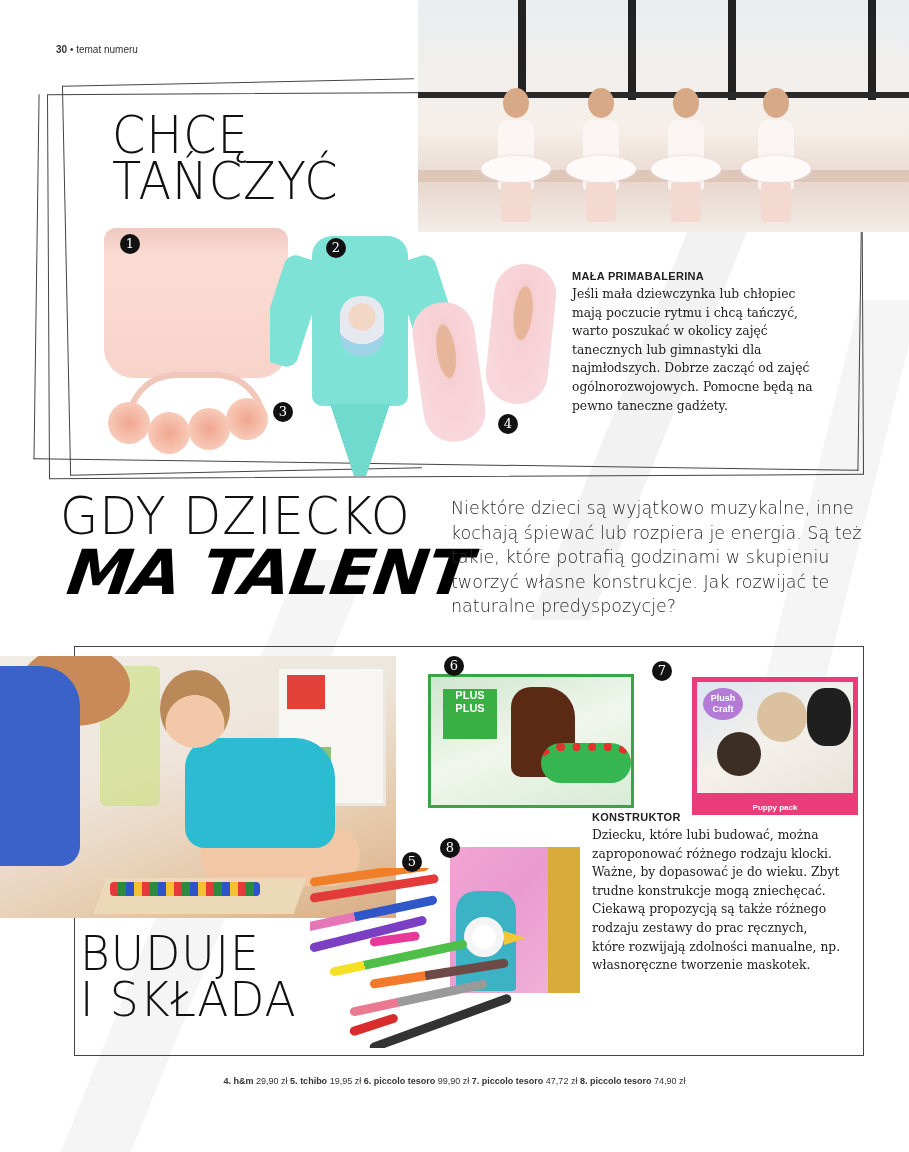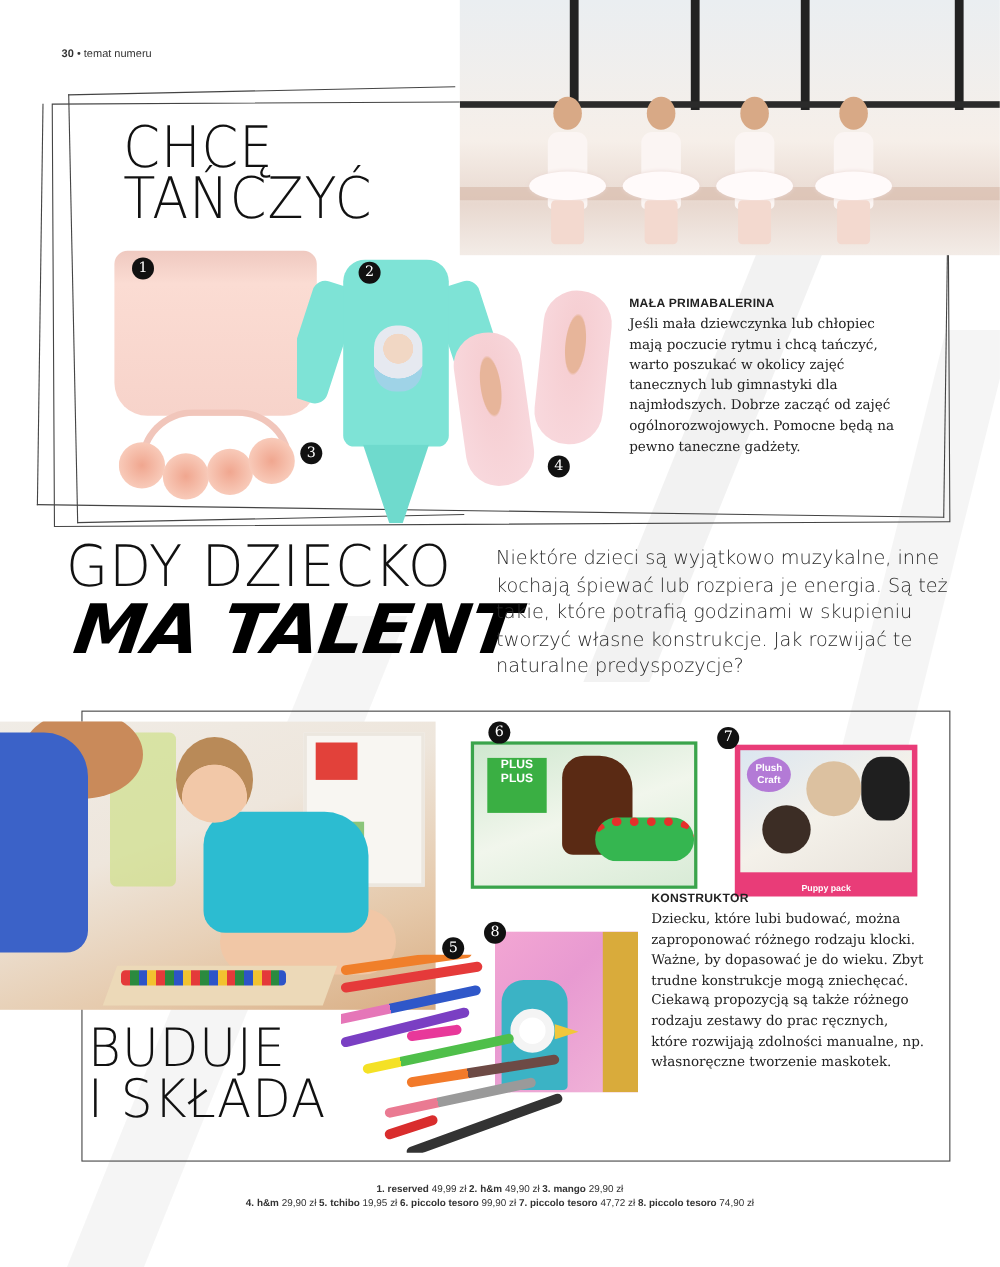--- a/index.html
+++ b/index.html
@@ -73,21 +73,21 @@
   .boy .kid-head { position: absolute; left: 160px; top: 14px; width: 70px; height: 78px; border-radius: 50%; background: radial-gradient(circle at 50% 70%, #f2c8a8 0 45%, #b98a58 46%); }
   .boy .kid-shirt { position: absolute; left: 185px; top: 82px; width: 150px; height: 110px; background: #2cbcd1; border-radius: 30px 40px 20px 20px; }
   .boy .kid-legs { position: absolute; left: 200px; top: 170px; width: 160px; height: 60px; background: #f1c7a6; border-radius: 30px; }
   .boy .board { position: absolute; left: 100px; top: 222px; width: 200px; height: 36px; background: #ecd9b8; transform: skewX(-20deg); }
   .boy .pegs { position: absolute; left: 110px; top: 226px; width: 150px; height: 14px; background: repeating-linear-gradient(90deg, #e43a3a 0 8px, #2b8a3e 8px 16px, #2d54c8 16px 24px, #f2c230 24px 32px); border-radius: 4px; }
 
   .toy6 { left: 428px; top: 674px; width: 206px; height: 134px; background: linear-gradient(160deg, #cfe7cf 0%, #f1f6ec 50%, #d8ebd6 100%); border: 3px solid #3aa44b; }
   .toy6 .logo { position: absolute; left: 12px; top: 12px; width: 54px; height: 50px; background: #3aaf43; color: #fff; font-weight: 900; font-size: 11px; line-height: 13px; text-align: center; padding-top: 0; }
   .toy6 .rex { position: absolute; left: 80px; top: 10px; width: 64px; height: 90px; background: #5a2a14; border-radius: 20px 30px 10px 10px; }
   .toy6 .steg { position: absolute; left: 110px; top: 66px; width: 90px; height: 40px; background: #35b650; border-radius: 20px; border-top: 8px dotted #e5302b; }
-  .toy7 { left: 668px; top: 677px; width: 166px; height: 138px; background: #e93c78; }
+  .toy7 { left: 692px; top: 677px; width: 166px; height: 138px; background: #e93c78; }
   .toy7 .inner { position: absolute; left: 5px; top: 5px; right: 5px; bottom: 22px; background: linear-gradient(150deg, #dbe6f0 0%, #f4f1ea 50%, #e8e2da 100%); }
   .toy7 .logo { position: absolute; left: 6px; top: 6px; width: 40px; height: 32px; border-radius: 50%; background: #b37ad6; color: #fff; font-size: 9px; font-weight: 700; text-align: center; line-height: 11px; padding-top: 5px; }
   .toy7 .pup1 { position: absolute; left: 20px; top: 50px; width: 44px; height: 44px; border-radius: 50%; background: #3c2d25; }
   .toy7 .pup2 { position: absolute; left: 60px; top: 10px; width: 50px; height: 50px; border-radius: 50%; background: #dcc1a0; }
   .toy7 .pup3 { position: absolute; left: 110px; top: 6px; width: 44px; height: 58px; border-radius: 40%; background: #1f1f1f; }
   .toy7 .label { position: absolute; left: 0; bottom: 3px; width: 100%; text-align: center; color: #fff; font-size: 8px; font-weight: 700; }
 
   .toy8 { left: 450px; top: 847px; width: 130px; height: 146px; background: linear-gradient(135deg, #f3a6d3 0%, #e89ad1 40%, #f2b7d9 100%); }
   .toy8 .bird { position: absolute; left: 6px; top: 44px; width: 60px; height: 100px; background: #3bb3c5; border-radius: 20px 20px 4px 4px; }
   .toy8 .eye { position: absolute; left: 14px; top: 70px; width: 40px; height: 40px; border-radius: 50%; background: #fff; border: 8px solid #f4f4f4; }
@@ -253,24 +253,19 @@
   <div>I SKŁADA</div>
 </div>
 
 <div class="caption-box cap2">
   <div class="kicker">KONSTRUKTOR</div>
   <p>Dziecku, które lubi budować, można zaproponować różnego rodzaju klocki. Ważne, by dopasować je do wieku. Zbyt trudne konstrukcje mogą zniechęcać. Ciekawą propozycją są także różnego rodzaju zestawy do prac ręcznych, które rozwijają zdolności manualne, np. własnoręczne tworzenie maskotek.</p>
 </div>
 
 <div class="prices">
   <div>
-    <b>1.</b> <b>reserved</b> <span>49,99 zł</span>
-    <b>2.</b> <b>h&amp;m</b> <span>49,90 zł</span>
-    <b>3.</b> <b>mango</b> <span>29,90 zł</span>
-  </div>
-  <div>
     <b>4.</b> <b>h&amp;m</b> <span>29,90 zł</span>
     <b>5.</b> <b>tchibo</b> <span>19,95 zł</span>
     <b>6.</b> <b>piccolo tesoro</b> <span>99,90 zł</span>
     <b>7.</b> <b>piccolo tesoro</b> <span>47,72 zł</span>
     <b>8.</b> <b>piccolo tesoro</b> <span>74,90 zł</span>
   </div>
 </div>
 
 </body></html>

